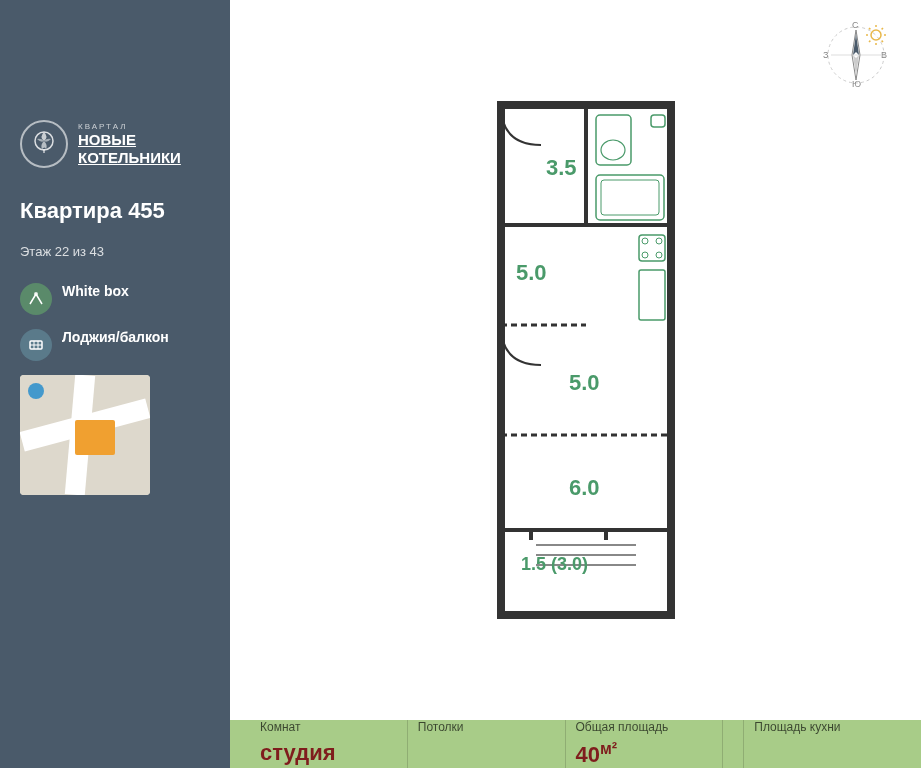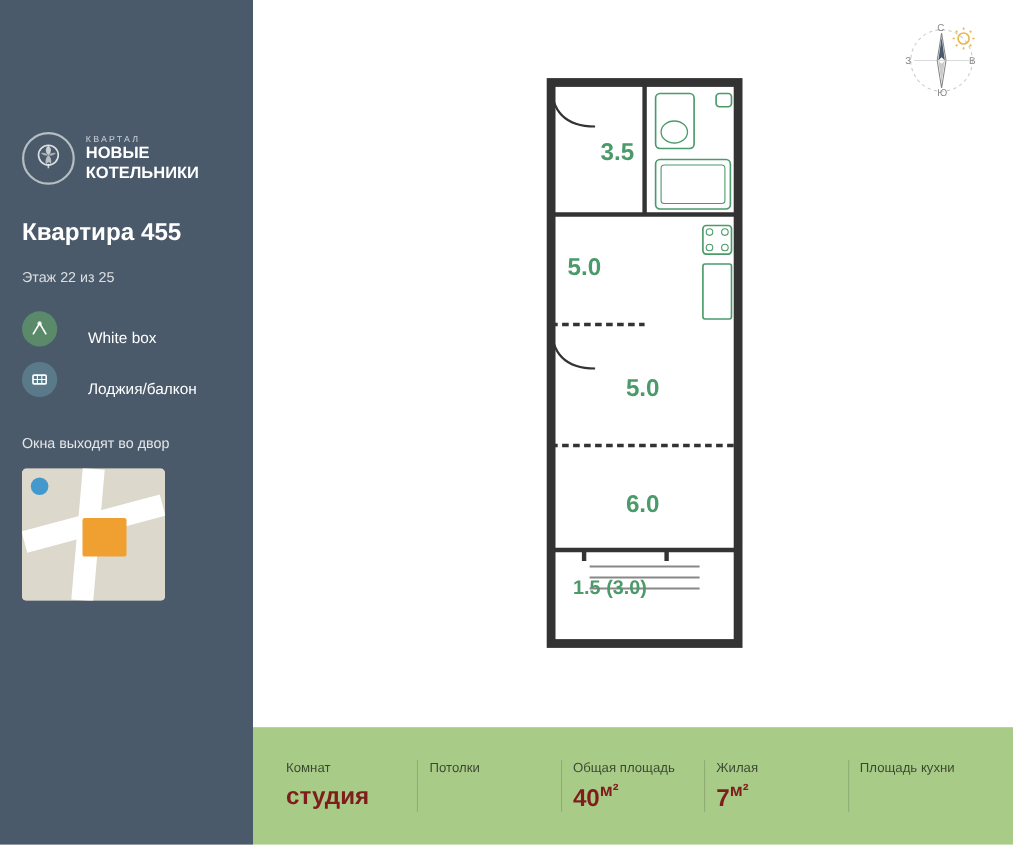--- a/index.html
+++ b/index.html
@@ -52,39 +52,41 @@
       letter-spacing: 2px;
       color: rgba(255,255,255,0.7);
       text-transform: uppercase;
     }
 
     .logo-text .brand-name {
       font-size: 15px;
       font-weight: bold;
       line-height: 1.2;
       text-transform: uppercase;
+      text-decoration: underline;
     }
 
     .apt-title {
       font-size: 22px;
       font-weight: bold;
       margin-bottom: 20px;
     }
 
     .apt-subtitle {
       font-size: 13px;
       color: rgba(255,255,255,0.8);
       margin-bottom: 24px;
     }
 
     .feature-item {
       display: flex;
-      align-items: flex-end;
-      gap: 28px;
+      align-items: flex-start;
+      gap: 10px;
       margin-bottom: 14px;
+      font-weight: bold;
     }
 
     .feature-icon {
       width: 32px;
       height: 32px;
       border-radius: 50%;
       background-color: #5a8a6a;
       display: flex;
       align-items: center;
       justify-content: center;
@@ -184,21 +186,21 @@
       position: absolute;
       top: 20px;
       right: 30px;
       width: 70px;
       height: 70px;
     }
 
     
     .stats-bar {
       background-color: #a8cc88;
-      padding: 30px 30px;
+      padding: 0 30px;
       display: flex;
       align-items: flex-start;
       gap: 0;
     }
 
     .stat-item {
       flex: 1;
       display: flex;
       flex-direction: column;
       gap: 6px;
@@ -245,21 +247,21 @@
     <div class="logo-text">
       <span class="квартал">КВАРТАЛ</span>
       <span class="brand-name">
         <span>НОВЫЕ</span><br>
         <span>КОТЕЛЬНИКИ</span>
       </span>
     </div>
   </div>
 
   <div class="apt-title">Квартира 455</div>
-  <div class="apt-subtitle">Этаж 22 из 25</div>
+  <div class="apt-subtitle">Этаж 22 из 43</div>
 
   <div class="feature-item">
     <div class="feature-icon">
       <svg width="18" height="18" viewBox="0 0 18 18" fill="none">
         <path d="M3 14 L9 4 L15 14" stroke="white" stroke-width="1.5" fill="none"></path>
         <circle cx="9" cy="4" r="2" fill="white" opacity="0.8"></circle>
       </svg>
     </div>
     <span class="feature-label">White box</span>
   </div>
@@ -269,21 +271,20 @@
       <svg width="18" height="18" viewBox="0 0 18 18" fill="none">
         <rect x="3" y="5" width="12" height="8" rx="1" stroke="white" stroke-width="1.5" fill="none"></rect>
         <line x1="3" y1="9" x2="15" y2="9" stroke="white" stroke-width="1"></line>
         <line x1="7" y1="5" x2="7" y2="13" stroke="white" stroke-width="1"></line>
         <line x1="11" y1="5" x2="11" y2="13" stroke="white" stroke-width="1"></line>
       </svg>
     </div>
     <span class="feature-label">Лоджия/балкон</span>
   </div>
 
-  <div class="windows-note">Окна выходят во двор</div>
 
   <div class="map-thumbnail">
     <div class="map-bg">
       <div class="map-road1"></div>
       <div class="map-road2"></div>
       <div class="map-building"></div>
       <div class="map-marker"></div>
     </div>
   </div>
 </div>
@@ -383,24 +384,18 @@
       <span class="stat-label">Потолки</span>
     </div>
     <div class="stat-divider"></div>
     <div class="stat-item">
       <span class="stat-label">Общая площадь</span>
       <span class="stat-value">
         <span>40</span><sup>м²</sup>
       </span>
     </div>
     <div class="stat-divider"></div>
-    <div class="stat-item">
-      <span class="stat-label">Жилая</span>
-      <span class="stat-value">
-        <span>7</span><sup>м²</sup>
-      </span>
-    </div>
     <div class="stat-divider"></div>
     <div class="stat-item">
       <span class="stat-label">Площадь кухни</span>
     </div>
   </div>
 </div>
 
 </body></html>

